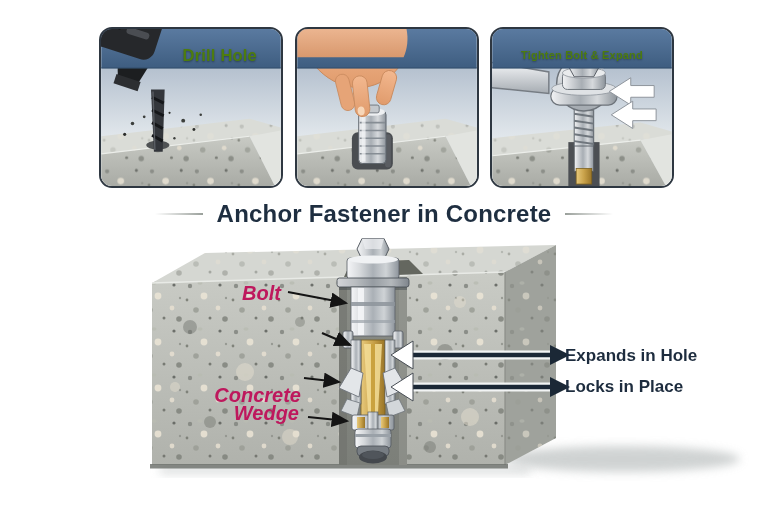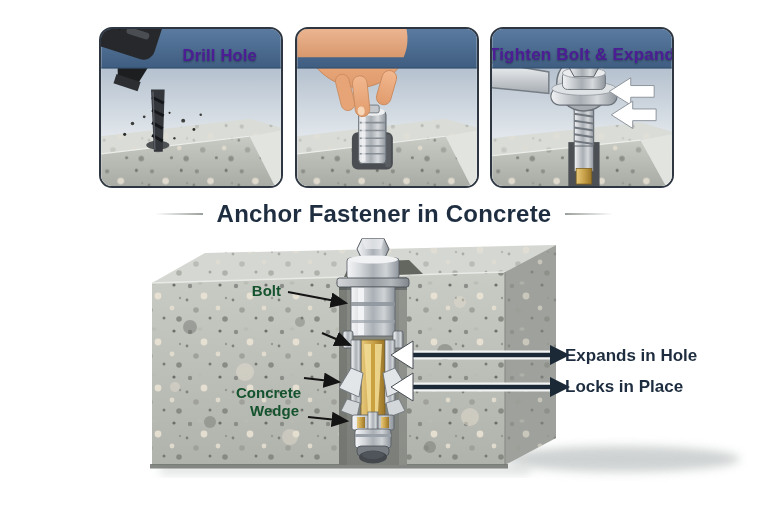--- a/index.html
+++ b/index.html
@@ -9,42 +9,42 @@
   }
   
   .panel{
     position:absolute;top:27px;width:184px;height:161px;border-radius:13px;
     overflow:hidden;border:2px solid #2e3741;box-sizing:border-box;
     background:#dfe5ea;
   }
   .panel svg{position:absolute;left:0;top:0;width:100%;height:100%;}
   .panel-title{
     position:absolute;top:0;left:0;right:0;height:52px;display:flex;align-items:center;
-    justify-content:center;color:#4c1d95;font-weight:bold;font-size:16.5px;
+    justify-content:center;color:#4d7c0f;font-weight:bold;font-size:16.5px;
     text-shadow:0 1px 2px rgba(0,0,0,.35);letter-spacing:.2px;z-index:2;white-space:nowrap;
   }
   .panel-1{left:99px;}
   .panel-2{left:295px;}
   .panel-3{left:490px;}
   .panel-1 .panel-title{justify-content:flex-end;padding-right:24px;}
-  .panel-3 .panel-title{font-size:17px;}
+  .panel-3 .panel-title{font-size:11px;}
   
   .diagram-title-row{
     position:absolute;top:200px;left:0;width:100%;display:flex;align-items:center;
     justify-content:center;gap:14px;z-index:3;
   }
   .diagram-title{font-size:24px;font-weight:bold;color:#1e2e40;letter-spacing:.2px;white-space:nowrap;}
   .title-line{width:48px;height:2px;}
   .title-line.left{background:linear-gradient(to left,#9aa09b,rgba(255,255,255,0));}
   .title-line.right{background:linear-gradient(to right,#9aa09b,rgba(255,255,255,0));}
   
   .main-art{position:absolute;left:0;top:232px;width:768px;height:280px;}
   .part-label{
-    position:absolute;font-weight:bold;font-size:15px;color:#14532d;
-    white-space:nowrap;z-index:4;
+    position:absolute;font-weight:bold;font-size:20px;color:#be185d;
+    white-space:nowrap;z-index:4;font-style:italic;
   }
   .part-label-bolt{right:487px;top:282px;}
   .part-label-sleeve{right:451px;top:321px;}
   .part-label-wedge{right:469px;top:366px;margin-top:36px;}
   .part-label-concrete{right:467px;top:384px;}
   .callout{
     position:absolute;font-size:17px;font-weight:600;color:#1d2c3e;
     white-space:nowrap;z-index:4;
   }
   .callout-expands{left:565px;top:346px;}

